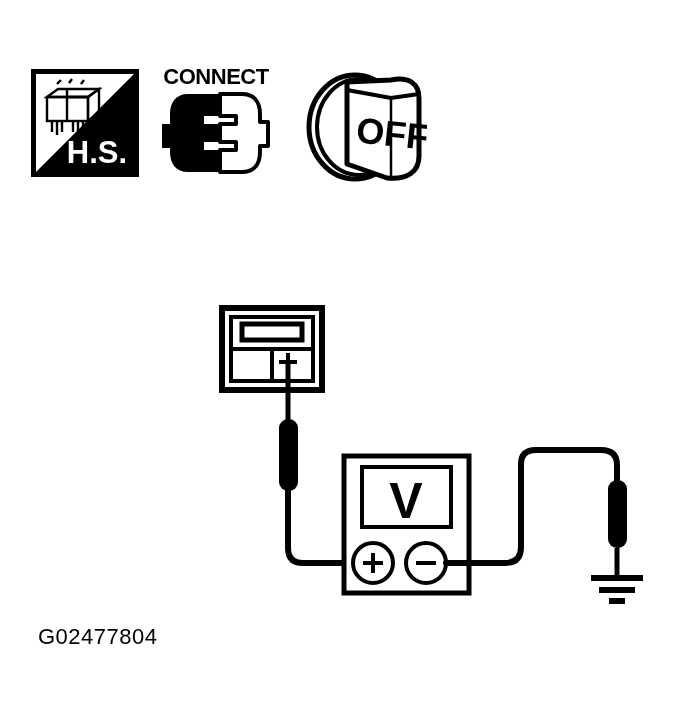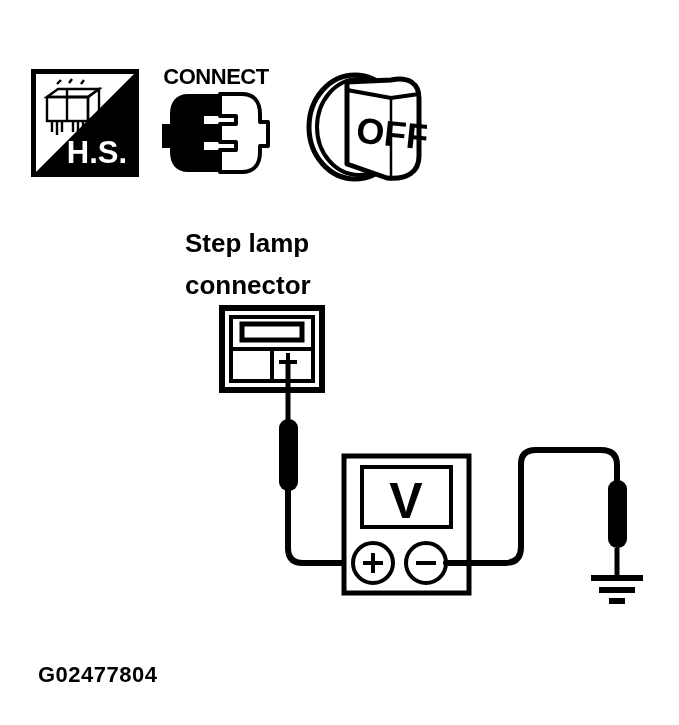--- a/index.html
+++ b/index.html
@@ -79,24 +79,23 @@
     font-weight: bold;
     line-height: 42px;
     letter-spacing: 0px;
     white-space: pre;
   }
   .label-code {
     position: absolute;
     left: 38px;
     top: 624px;
     font-size: 22px;
-    font-weight: bold;
+    font-weight: normal;
     letter-spacing: 0.5px;
     line-height: 26px;
-    margin-top: 38px;
   }
 
   
   .schematic {
     position: absolute;
     left: 0;
     top: 0;
     width: 679px;
     height: 725px;
   }
@@ -146,22 +145,20 @@
 
         <path d="M44 14 L44 96 L84 110 C104 112 116 104 116 88 L116 30
                  C116 16 106 8 88 12 Z" fill="#fff" stroke="#000" stroke-width="5" stroke-linejoin="round"></path>
         <path d="M44 22 L88 30 L116 26" fill="none" stroke="#000" stroke-width="4"></path>
         <path d="M88 30 L88 108" fill="none" stroke="#000" stroke-width="2.5"></path>
         <text x="88" y="78" font-family="Liberation Sans, sans-serif" font-size="36" font-weight="bold" fill="#000" text-anchor="middle" transform="rotate(6 88 78)">OFF</text>
       </svg>
     </div>
   </div>
 
-  <div class="label-step-lamp"><span>Step lamp</span>
-<span>connector</span></div>
 
   <div class="label-code">G02477804</div>
 
   <div class="schematic">
     <svg width="679" height="725" viewBox="0 0 679 725" xmlns="http://www.w3.org/2000/svg">
 
       <g stroke="#000" fill="none">
         <rect x="222" y="308" width="100" height="82" stroke-width="6"></rect>
         <rect x="231" y="317" width="82" height="64" stroke-width="4"></rect>
         <rect x="242" y="324" width="60" height="16" stroke-width="5"></rect>

